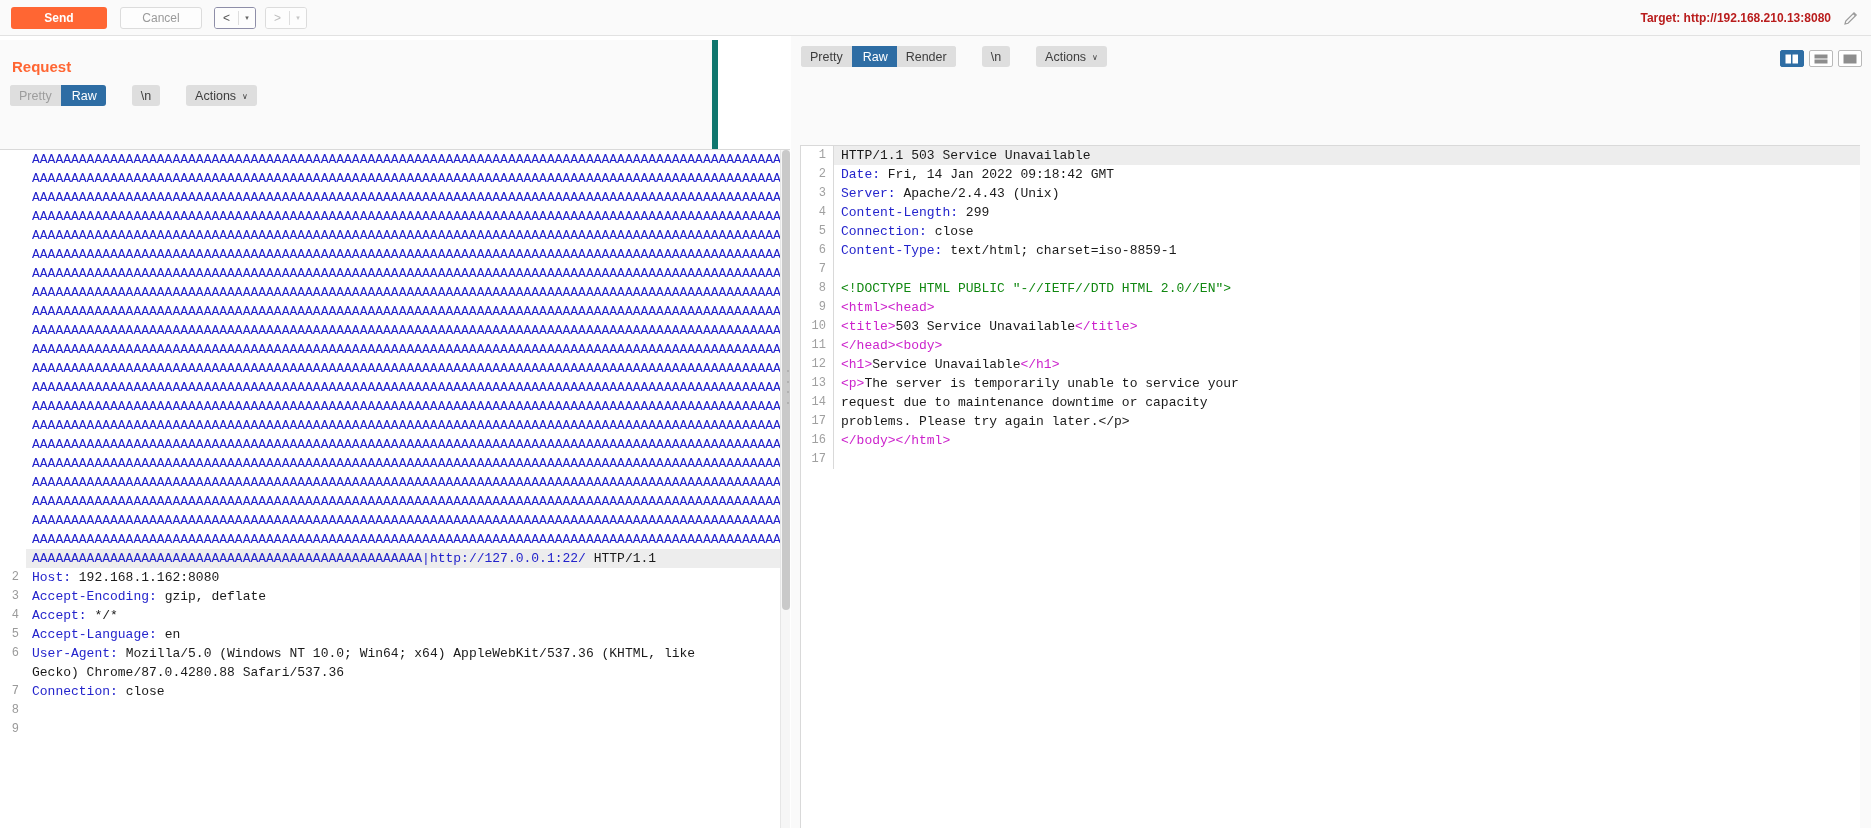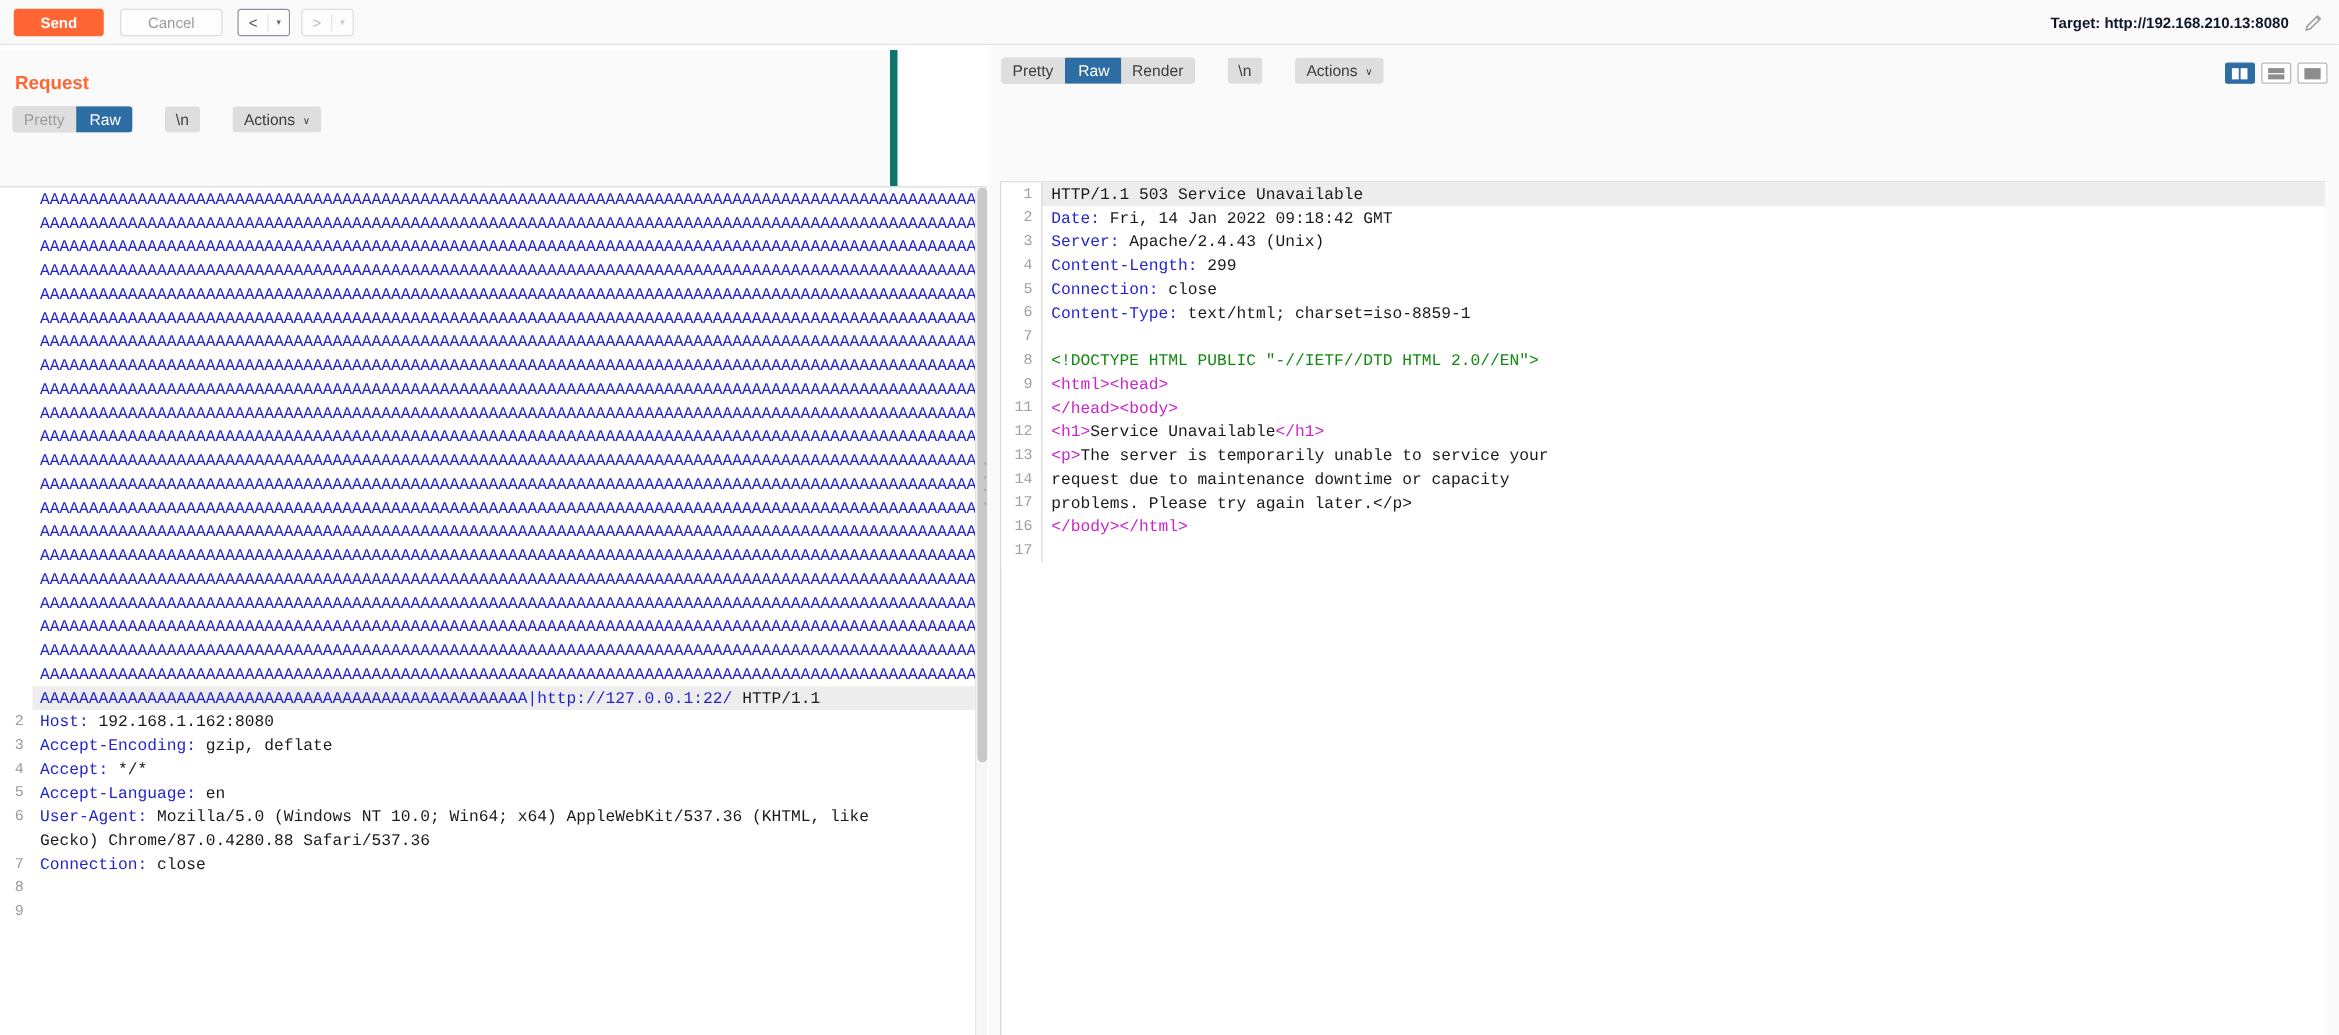--- a/index.html
+++ b/index.html
@@ -13,21 +13,21 @@
 
   
   #topbar {
     position: absolute; left: 0; top: 0; width: 1871px; height: 36px;
     background: #fafafa;
     border-bottom: 1px solid #e2e2e2;
     display: flex; align-items: center;
   }
   .send-btn {
     margin-left: 11px;
-    width: 72px; height: 22px;
+    width: 96px; height: 22px;
     background: #ff6633;
     color: #ffffff;
     border: none; border-radius: 3px;
     font-size: 12px; font-weight: bold;
     font-family: "Liberation Sans", sans-serif;
     cursor: pointer;
     display: flex; align-items: center; justify-content: center;
   }
   .cancel-btn {
     margin-left: 13px;
@@ -58,21 +58,21 @@
   .navgroup .sep { width: 1px; background: #dedede; margin: 3px 0; }
   .navgroup .caret {
     width: 16px;
     display: flex; align-items: center; justify-content: center;
     font-size: 7px; color: #666; background: #fdfdfd;
   }
   .navgroup.dim .caret { color: #c6c6c6; }
 
   .target-label {
     position: absolute; right: 40px; top: 11px;
-    font-size: 12px; font-weight: bold; color: #0f172a;
+    font-size: 12px; font-weight: bold; color: #b91c1c;
     white-space: nowrap;
   }
   .pencil-icon {
     position: absolute; right: 11px; top: 9px;
     width: 18px; height: 18px; color: #9b9b9b;
   }
 
   
   #request-panel {
     position: absolute; left: 0; top: 40px;
@@ -322,20 +322,21 @@
     <div id="response-lines">
         <div class="code-line line-sel"><div class="gutter">1</div><div class="code-text"><span class="plain">HTTP/1.1 503 Service Unavailable</span></div></div>
         <div class="code-line"><div class="gutter">2</div><div class="code-text"><span class="hkey">Date:</span><span class="plain"> Fri, 14 Jan 2022 09:18:42 GMT</span></div></div>
         <div class="code-line"><div class="gutter">3</div><div class="code-text"><span class="hkey">Server:</span><span class="plain"> Apache/2.4.43 (Unix)</span></div></div>
         <div class="code-line"><div class="gutter">4</div><div class="code-text"><span class="hkey">Content-Length:</span><span class="plain"> 299</span></div></div>
         <div class="code-line"><div class="gutter">5</div><div class="code-text"><span class="hkey">Connection:</span><span class="plain"> close</span></div></div>
         <div class="code-line"><div class="gutter">6</div><div class="code-text"><span class="hkey">Content-Type:</span><span class="plain"> text/html; charset=iso-8859-1</span></div></div>
         <div class="code-line"><div class="gutter">7</div><div class="code-text"><span class="plain"></span></div></div>
         <div class="code-line"><div class="gutter">8</div><div class="code-text"><span class="doctype">&lt;!DOCTYPE HTML PUBLIC "-//IETF//DTD HTML 2.0//EN"&gt;</span></div></div>
         <div class="code-line"><div class="gutter">9</div><div class="code-text"><span class="tagp">&lt;html&gt;</span><span class="tagp">&lt;head&gt;</span></div></div>
+        <div class="code-line"><div class="gutter">10</div><div class="code-text"><span class="tagp">&lt;title&gt;</span><span class="plain">503 Service Unavailable</span><span class="tagp">&lt;/title&gt;</span></div></div>
         <div class="code-line"><div class="gutter">11</div><div class="code-text"><span class="tagp">&lt;/head&gt;</span><span class="tagp">&lt;body&gt;</span></div></div>
         <div class="code-line"><div class="gutter">12</div><div class="code-text"><span class="tagp">&lt;h1&gt;</span><span class="plain">Service Unavailable</span><span class="tagp">&lt;/h1&gt;</span></div></div>
         <div class="code-line"><div class="gutter">13</div><div class="code-text"><span class="tagp">&lt;p&gt;</span><span class="plain">The server is temporarily unable to service your</span></div></div>
         <div class="code-line"><div class="gutter">14</div><div class="code-text"><span class="plain">request due to maintenance downtime or capacity</span></div></div>
         <div class="code-line"><div class="gutter">17</div><div class="code-text"><span class="plain">problems. Please try again later.&lt;/p&gt;</span></div></div>
         <div class="code-line"><div class="gutter">16</div><div class="code-text"><span class="tagp">&lt;/body&gt;</span><span class="tagp">&lt;/html&gt;</span></div></div>
         <div class="code-line"><div class="gutter">17</div><div class="code-text"><span class="plain"></span></div></div>
       </div>
   </div>
 </div>

